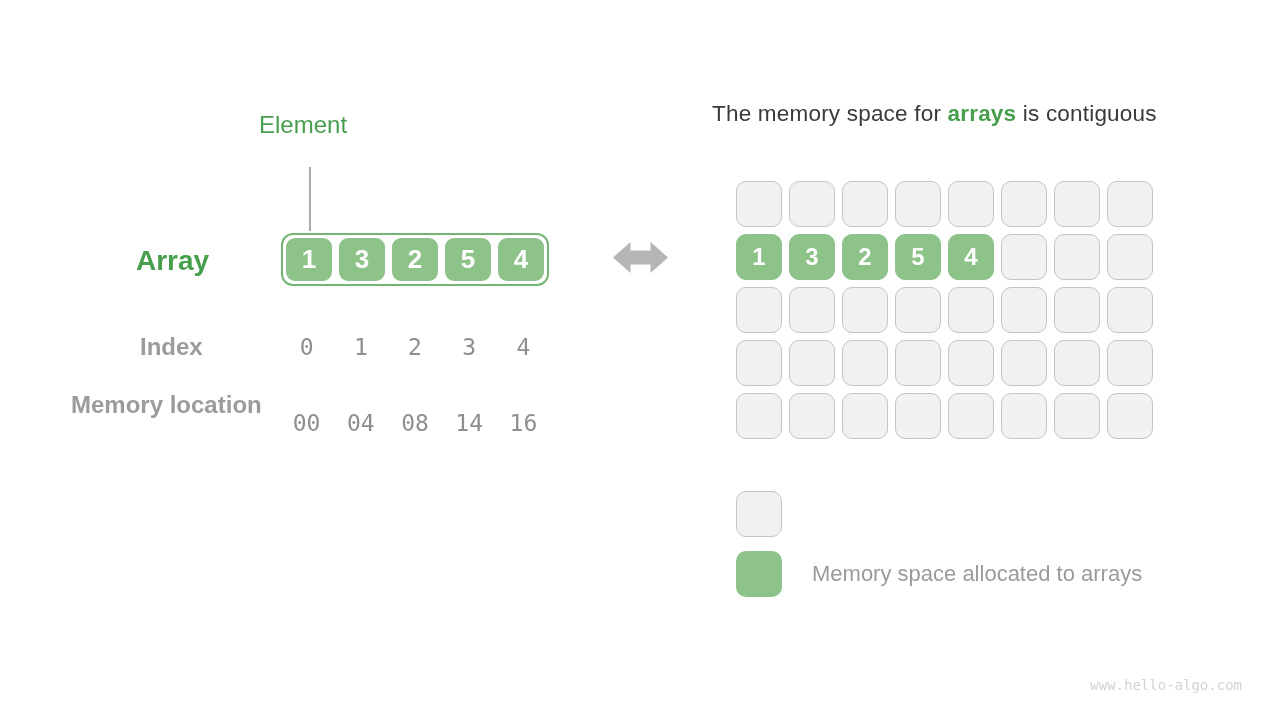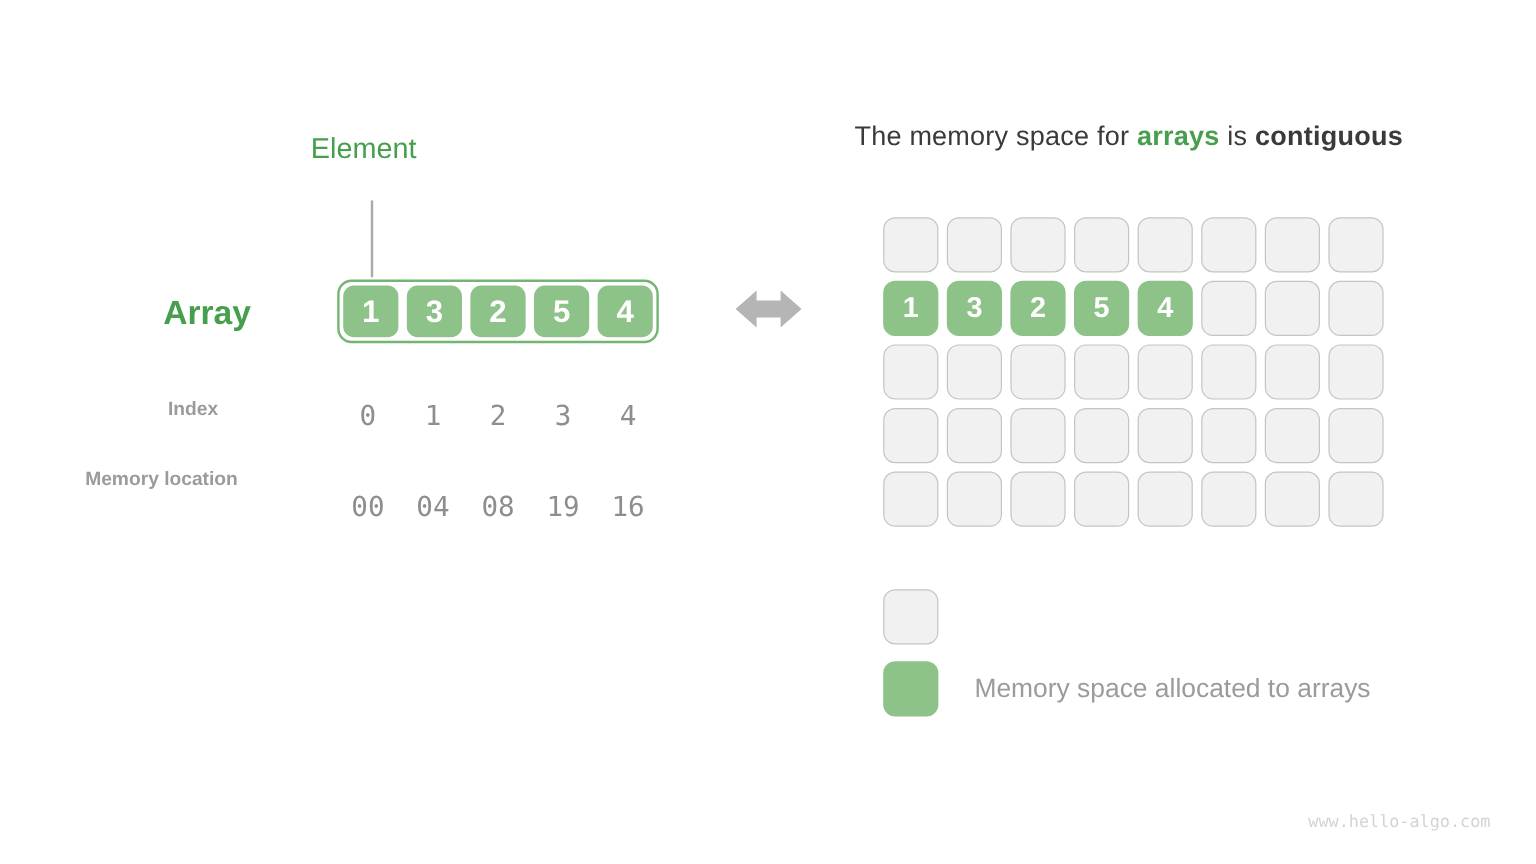--- a/index.html
+++ b/index.html
@@ -18,21 +18,21 @@
   html,body{margin:0;padding:0;}
   .canvas{
     position:relative;width:1280px;height:720px;background:#ffffff;
     font-family:"Liberation Sans",sans-serif;overflow:hidden;
   }
   .abs{position:absolute;}
 
   
   .element-label{left:259px;top:111px;font-size:24px;font-weight:400;color:var(--green-text);}
   .connector{left:309px;top:167px;width:1.5px;height:64px;background:var(--connector-gray);}
-  .row-label{font-size:16px;font-weight:700;color:var(--label-gray);}
+  .row-label{font-size:24px;font-weight:700;color:var(--label-gray);}
   .array-label{left:136px;top:245px;font-size:28px;font-weight:700;color:var(--green-text);}
   .index-label{left:140px;top:333px;}
   .memory-label{left:71px;top:391px;}
 
   .array-box{
     left:281px;top:233px;width:268px;height:53px;box-sizing:border-box;
     border:2px solid var(--green-border);border-radius:12px;
     display:flex;gap:7px;padding:3px;background:#ffffff;
   }
   .acell{
@@ -52,21 +52,21 @@
 
   
   .arrow{left:613px;top:237px;}
 
   
   .title{
     left:712px;top:101px;font-size:22.5px;color:var(--title-dark);
     white-space:nowrap;letter-spacing:0.2px;
   }
   .title .hl{color:var(--green-text);font-weight:700;}
-  .title .b{font-weight:700;}
+  .title .b{font-weight:400;}
 
   .memory-grid{
     left:736px;top:181px;
     display:grid;grid-template-columns:repeat(8,46px);grid-auto-rows:46px;gap:7px;
   }
   .gcell{
     box-sizing:border-box;background:var(--cell-bg);
     border:1.5px solid var(--cell-border);border-radius:10px;
   }
   .gcell.filled{
@@ -114,21 +114,21 @@
       <div class="mono-slot">2</div>
       <div class="mono-slot">3</div>
       <div class="mono-slot">4</div>
     </div>
 
   <div class="abs row-label memory-label">Memory location</div>
   <div class="abs mono-row memory-row" id="memory-row">
       <div class="mono-slot">00</div>
       <div class="mono-slot">04</div>
       <div class="mono-slot">08</div>
-      <div class="mono-slot">19</div>
+      <div class="mono-slot">14</div>
       <div class="mono-slot">16</div>
     </div>
 
   <svg class="abs arrow" width="55" height="41" viewBox="0 0 55 41">
     <polygon points="0,20.5 17.5,5 17.5,13.5 37.5,13.5 37.5,5 55,20.5 37.5,36 37.5,27.5 17.5,27.5 17.5,36" fill="#b5b5b5"></polygon>
   </svg>
 
   <div class="abs title">
     <span>The memory space for </span><span class="hl">arrays</span><span> is </span><span class="b">contiguous</span>
   </div>

